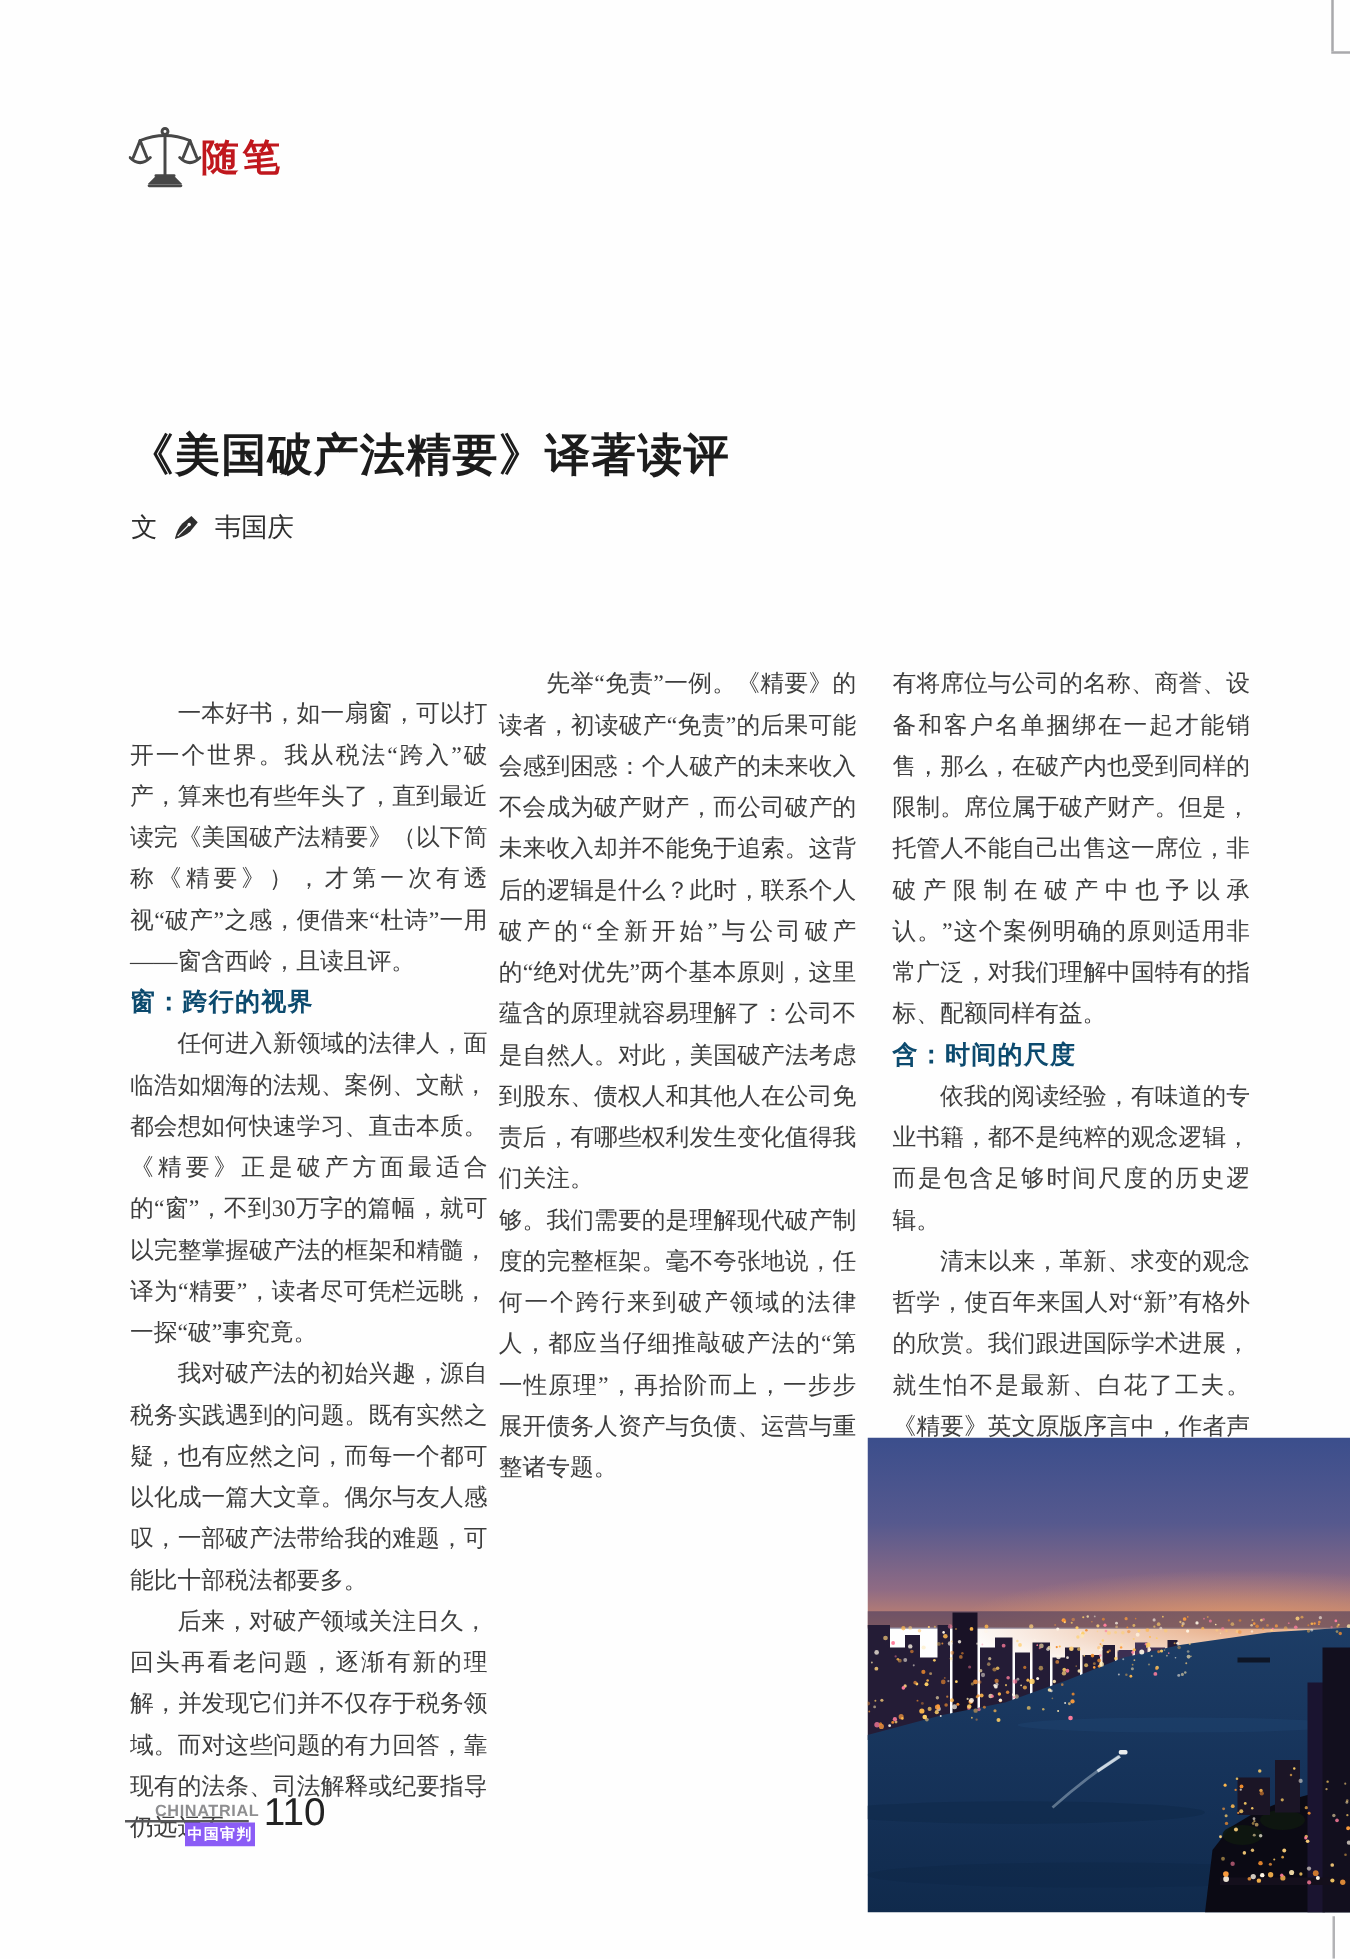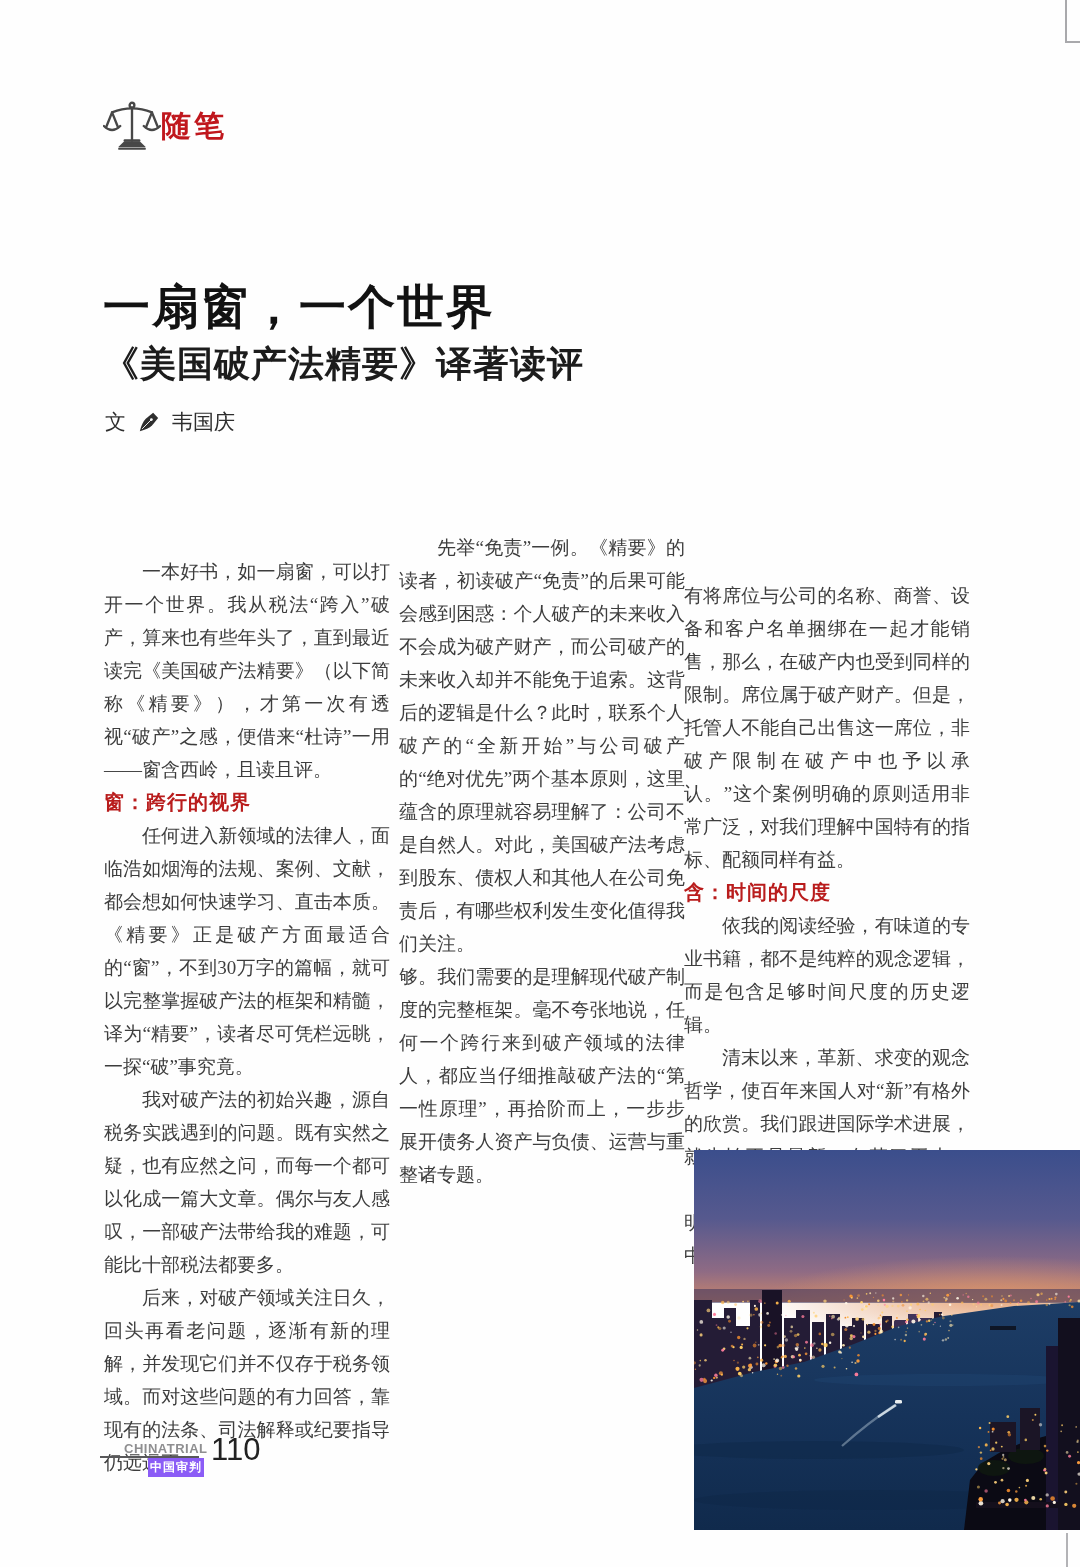--- a/index.html
+++ b/index.html
@@ -23,22 +23,22 @@
 
   
   .col{
     position:absolute;top:531px;width:286px;
     font-size:19px;line-height:33px;color:#3d3d3d;
     text-align:justify;text-justify:inter-character;
   }
   .col p,.col h3{margin:0;padding:0;}
   .col-p{text-indent:2em;}
   .col-p.noind{text-indent:0;}
-  .col-h{font-size:20px;font-weight:bold;color:#b91c1c;line-height:33px;letter-spacing:1px;}
-  #col0{left:104px;margin-top:24px;} #col1{left:399px;} #col2{left:684px;margin-top:48px;}
+  .col-h{font-size:20px;font-weight:bold;color:#0c4a6e;line-height:33px;letter-spacing:1px;}
+  #col0{left:104px;margin-top:24px;} #col1{left:399px;} #col2{left:714px;}
 
   
   .photo{position:absolute;left:694px;top:1150px;width:386px;height:380px;display:block;}
 
   
   .footer-rule{position:absolute;left:100px;top:1456px;width:99px;height:2px;background:#58585a;}
   .logo-en{position:absolute;left:124px;top:1441px;font-family:Liberation Sans, sans-serif;
     font-size:13px;font-weight:bold;color:#8e8e90;letter-spacing:0.5px;}
   .logo-cn{position:absolute;left:148px;top:1458px;font-family:"Liberation Sans","DejaVu Sans",sans-serif;
     font-size:12px;font-weight:bold;color:#ffffff;background:#8b5cf6;padding:1px 2px;letter-spacing:1px;}
@@ -65,21 +65,20 @@
       <path d="M1 28 Q10 37 19 28"></path>
       <path d="M54 13 L48 28 M54 13 L60 28"></path>
       <path d="M45 28 Q54 37 63 28"></path>
       <path d="M24 44 L40 44"></path>
       <path d="M20 50 L44 50 L40 46 L24 46 Z" fill="#474747"></path>
       <line x1="18" y1="53" x2="46" y2="53"></line>
     </svg>
     <span class="category-label">随笔</span>
   </div>
 
-  <h1 class="title">一扇窗，一个世界</h1>
   <h2 class="subtitle">《美国破产法精要》译著读评</h2>
   <div class="byline">
     <span>文</span>
     <svg viewBox="0 0 24 24">
       <path d="M2 22 C8 20.5 12.5 18.5 15.5 15.5 L22 7.5 L16.5 2 L8.5 8.5 C5.5 11.5 3.5 16 2 22 Z" fill="#2e2e2e"></path>
       <circle cx="14.6" cy="9.4" r="1.5" fill="#fefefe"></circle>
       <line x1="14.6" y1="9.4" x2="4.5" y2="19.5" stroke="#fefefe" stroke-width="1"></line>
     </svg>
     <span>韦国庆</span>
   </div>

